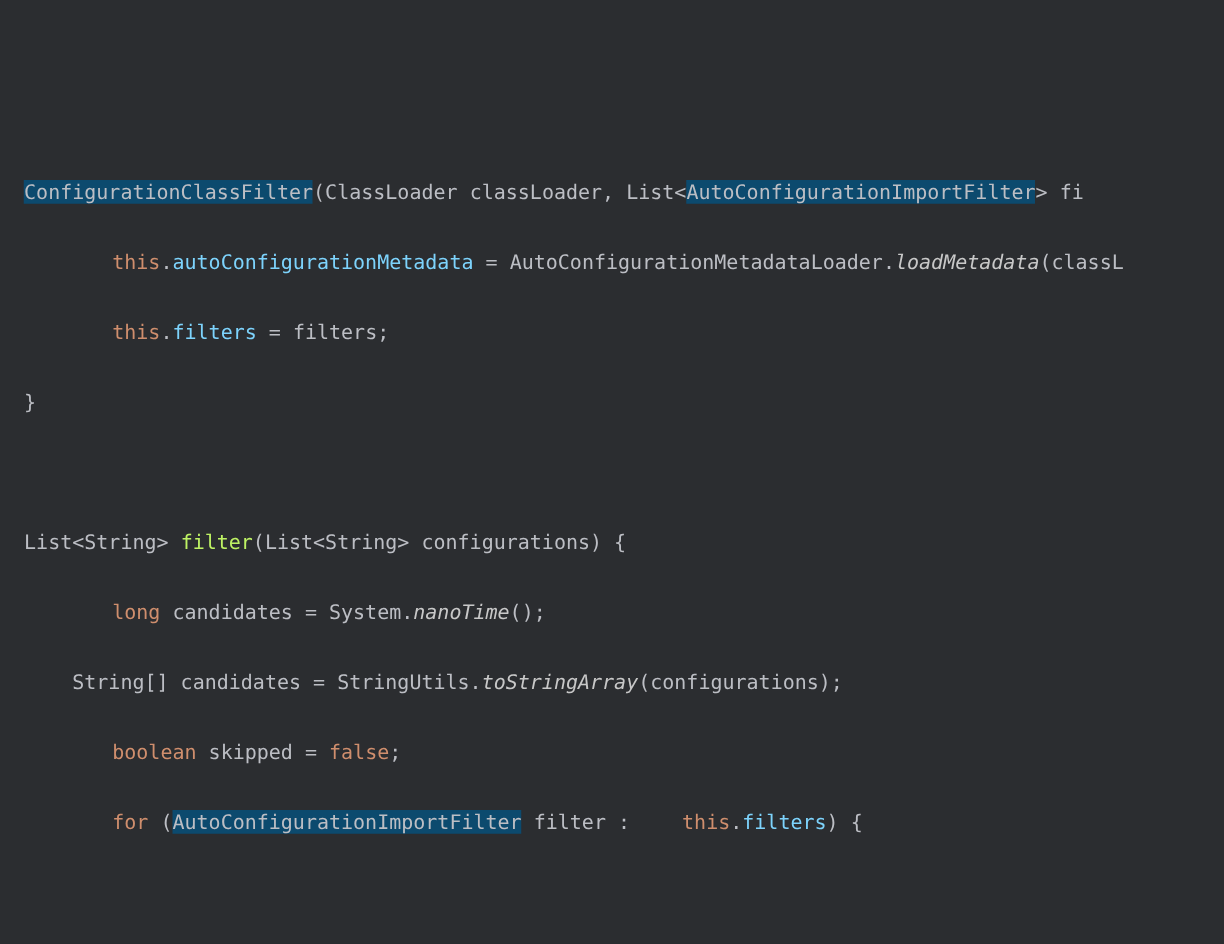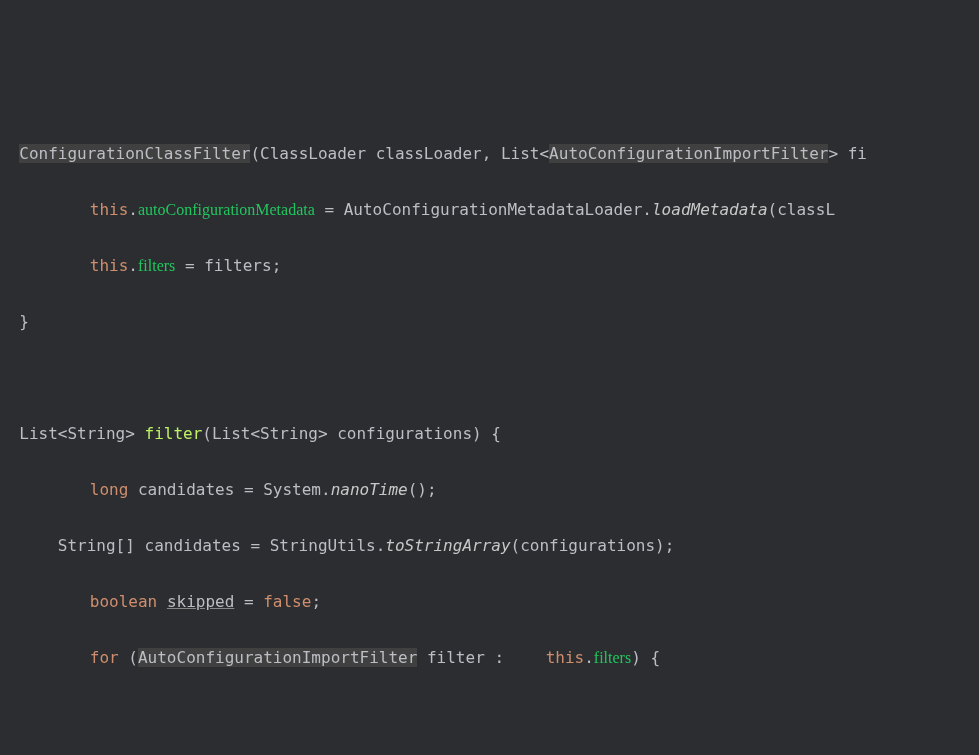--- a/index.html
+++ b/index.html
@@ -23,25 +23,25 @@
       padding: 0;
     }
     .line {
       display: block;
       height: 28px;
     }
     .keyword { color: #cf8e6d; margin-left: 32px; }
     .type { color: #bcbec4; }
     .method-def { color: #bef264; }
     .method-static { color: #c8c8c8; font-style: italic; }
-    .field { color: #22c55e; font-family: Liberation Serif, serif; }
+    .field { color: #7dd3fc; }
     .param { color: #bcbec4; }
     .punct { color: #bcbec4; }
-    .highlight { background: #404040; color: #bcbec4; }
-    .underline { text-decoration: underline; text-decoration-color: #888; }
+    .highlight { background: #0c4a6e; color: #bcbec4; }
+    .underline { text-decoration-color: #888; }
     .italic { font-style: italic; }
     .const-false { color: #cf8e6d; text-align: center; }
   </style>
 </head>
 <body>
 
 
 
 <div class="code-container">
 <span class="line">  <span class="highlight method-def">ConfigurationClassFilter</span><span class="punct">(</span><span class="type">ClassLoader</span> <span class="param">classLoader</span><span class="punct">, </span><span class="type">List&lt;</span><span class="highlight">AutoConfigurationImportFilter</span><span class="type">&gt; fi</span></span>

